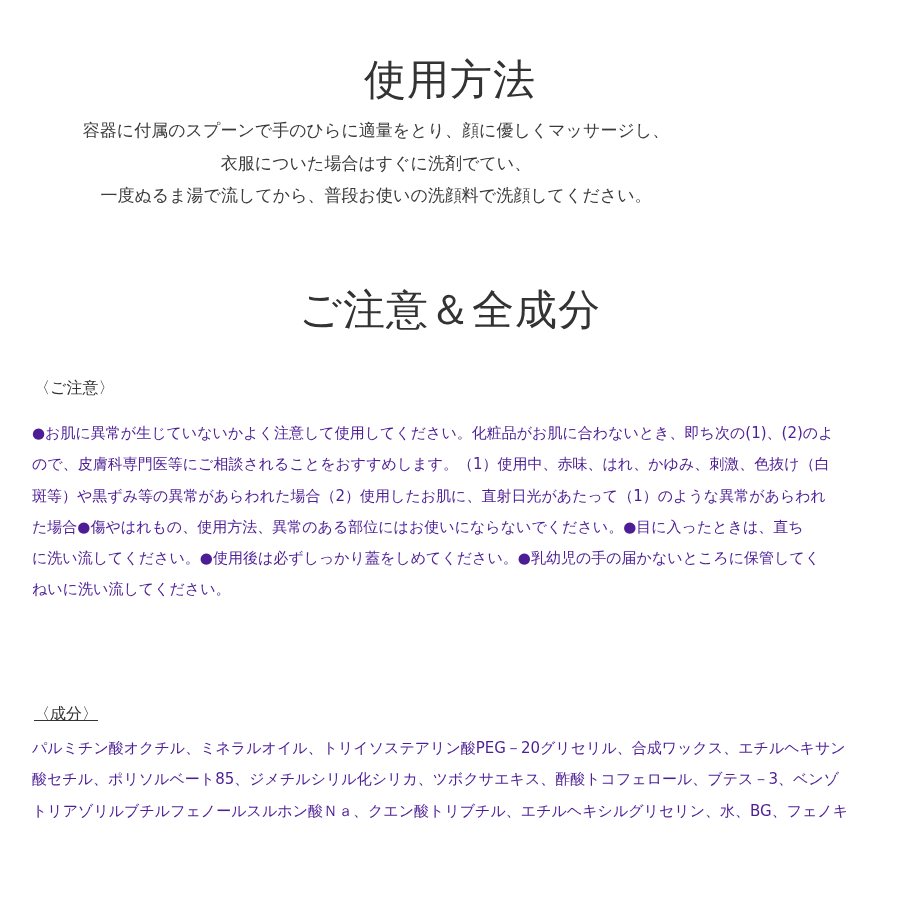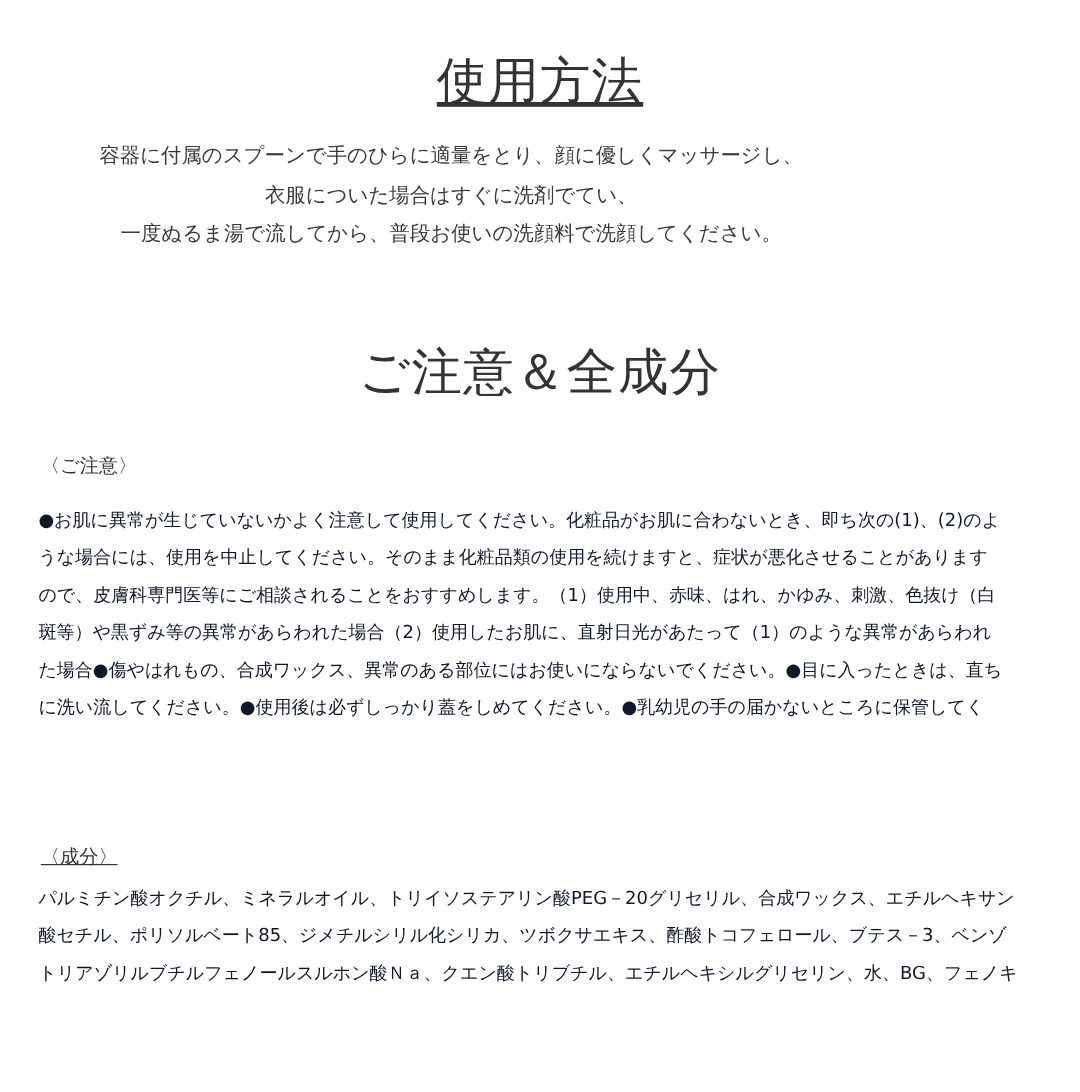--- a/index.html
+++ b/index.html
@@ -20,21 +20,21 @@
       left: 0;
       width: 900px;
       text-align: center;
       font-family: "DejaVu Serif", "Liberation Serif", serif;
       font-size: 42px;
       color: #333333;
       letter-spacing: 1px;
       margin: 0;
       font-weight: normal;
     }
-    #title-usage { top: 40px; text-decoration: underline; }
+    #title-usage { top: 52px; }
     #title-caution { top: 282px; }
 
     .usage-block {
       position: absolute;
       left: 0;
       top: 114px;
       width: 752px;
       text-align: center;
       font-size: 17px;
       line-height: 32.5px;
@@ -53,21 +53,21 @@
     }
     #caution-heading { top: 378px; }
     #ingredients-heading { top: 704px; text-decoration: underline; }
 
     .body-text {
       position: absolute;
       left: 32px;
       width: 836px;
       font-size: 15px;
       line-height: 31.3px;
-      color: #0f172a;
+      color: #4c1d95;
     }
     .body-line { display: block; white-space: nowrap; }
     #caution-body { top: 418px; }
     #ingredients-body { top: 733px; }
   </style>
 </head>
 <body>
 
 <h1 id="title-usage" class="section-title">使用方法</h1>
 
@@ -76,25 +76,25 @@
   <span class="usage-line">衣服についた場合はすぐに洗剤でてい、</span>
   <span class="usage-line">一度ぬるま湯で流してから、普段お使いの洗顔料で洗顔してください。</span>
 </div>
 
 <h1 id="title-caution" class="section-title">ご注意＆全成分</h1>
 
 <h2 id="caution-heading" class="sub-heading">〈ご注意〉</h2>
 
 <div id="caution-body" class="body-text">
   <span class="body-line">●お肌に異常が生じていないかよく注意して使用してください。化粧品がお肌に合わないとき、即ち次の(1)、(2)のよ</span>
-  <span class="body-line">うな場合には、使用を中止してください。そのまま化粧品類の使用を続けますと、症状が悪化させることがあります</span>
   <span class="body-line">ので、皮膚科専門医等にご相談されることをおすすめします。（1）使用中、赤味、はれ、かゆみ、刺激、色抜け（白</span>
   <span class="body-line">斑等）や黒ずみ等の異常があらわれた場合（2）使用したお肌に、直射日光があたって（1）のような異常があらわれ</span>
-  <span class="body-line">た場合●傷やはれもの、合成ワックス、異常のある部位にはお使いにならないでください。●目に入ったときは、直ち</span>
+  <span class="body-line">た場合●傷やはれもの、使用方法、異常のある部位にはお使いにならないでください。●目に入ったときは、直ち</span>
   <span class="body-line">に洗い流してください。●使用後は必ずしっかり蓋をしめてください。●乳幼児の手の届かないところに保管してく</span>
+  <span class="body-line">ねいに洗い流してください。</span>
 </div>
 
 <h2 id="ingredients-heading" class="sub-heading">〈成分〉</h2>
 
 <div id="ingredients-body" class="body-text">
   <span class="body-line">パルミチン酸オクチル、ミネラルオイル、トリイソステアリン酸PEG－20グリセリル、合成ワックス、エチルヘキサン</span>
   <span class="body-line">酸セチル、ポリソルベート85、ジメチルシリル化シリカ、ツボクサエキス、酢酸トコフェロール、ブテス－3、ベンゾ</span>
   <span class="body-line">トリアゾリルブチルフェノールスルホン酸Ｎａ、クエン酸トリブチル、エチルヘキシルグリセリン、水、BG、フェノキ</span>
 </div>
 

